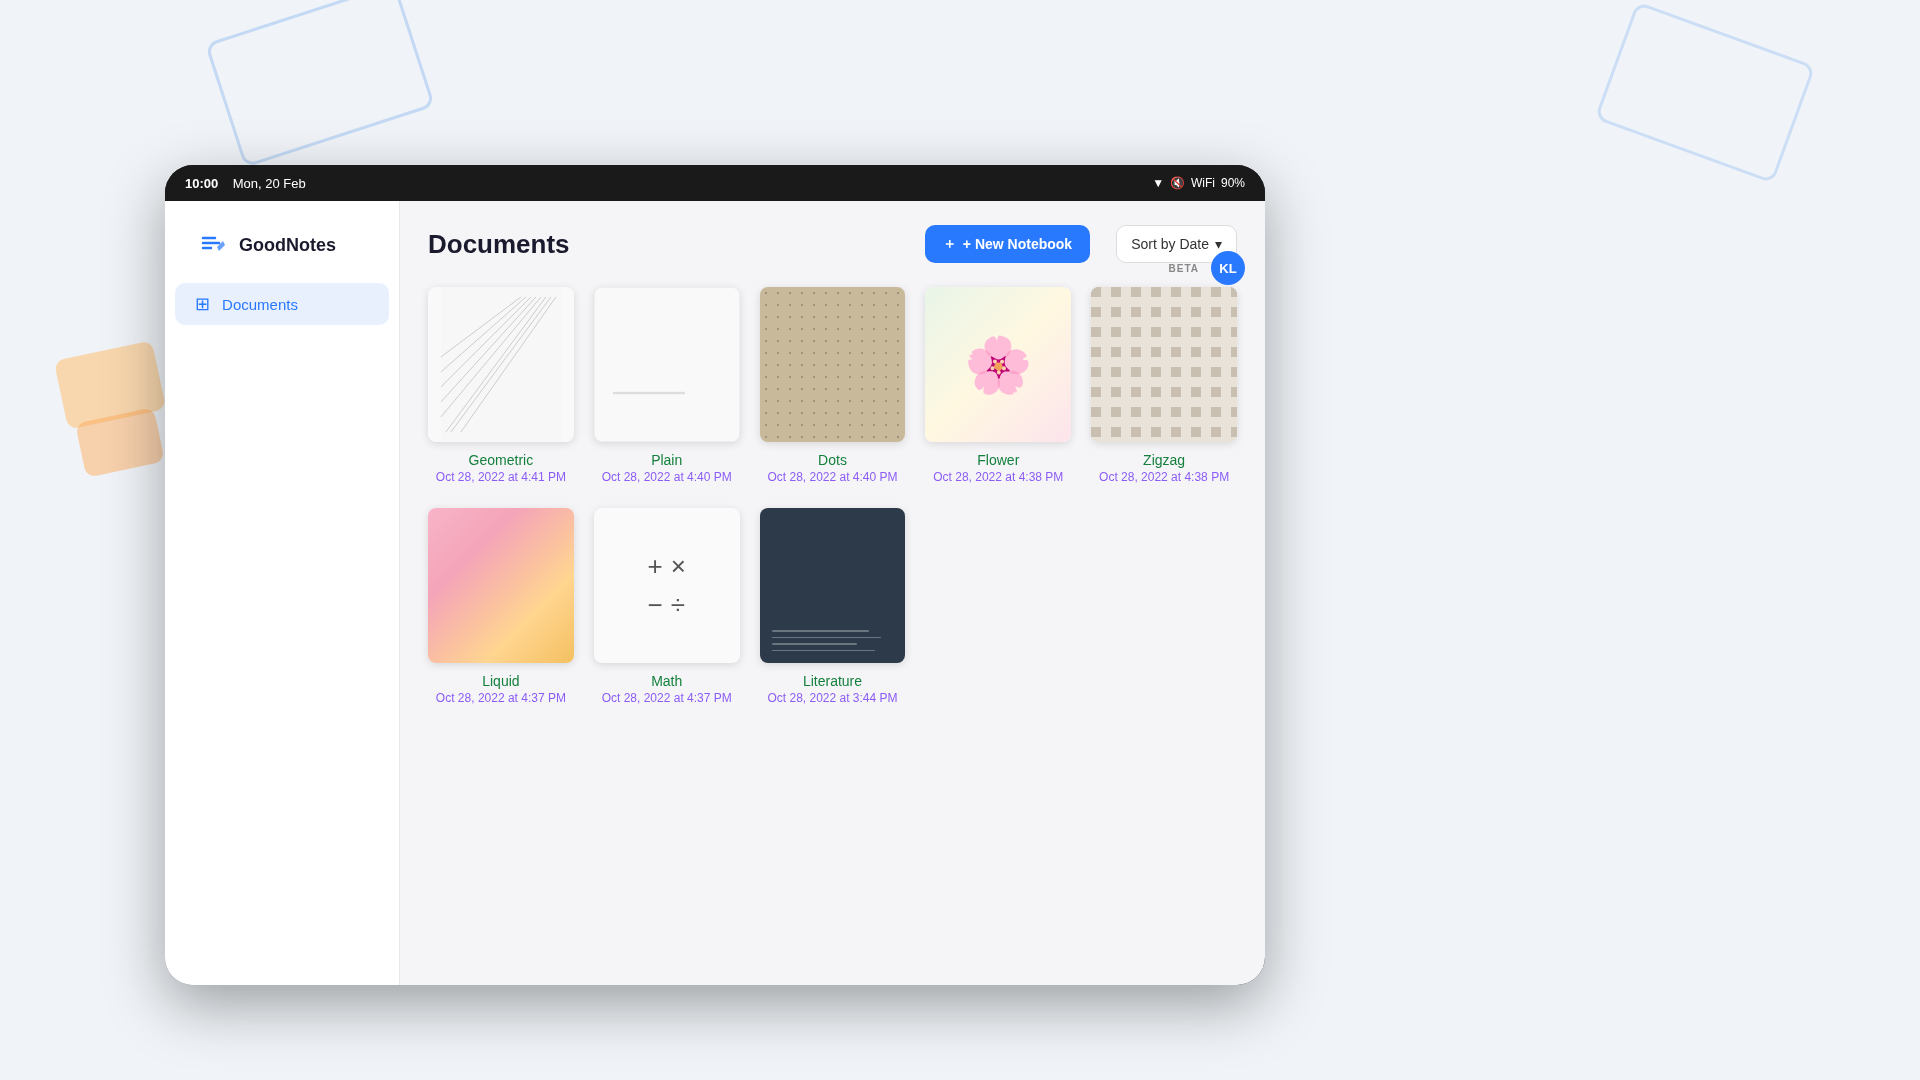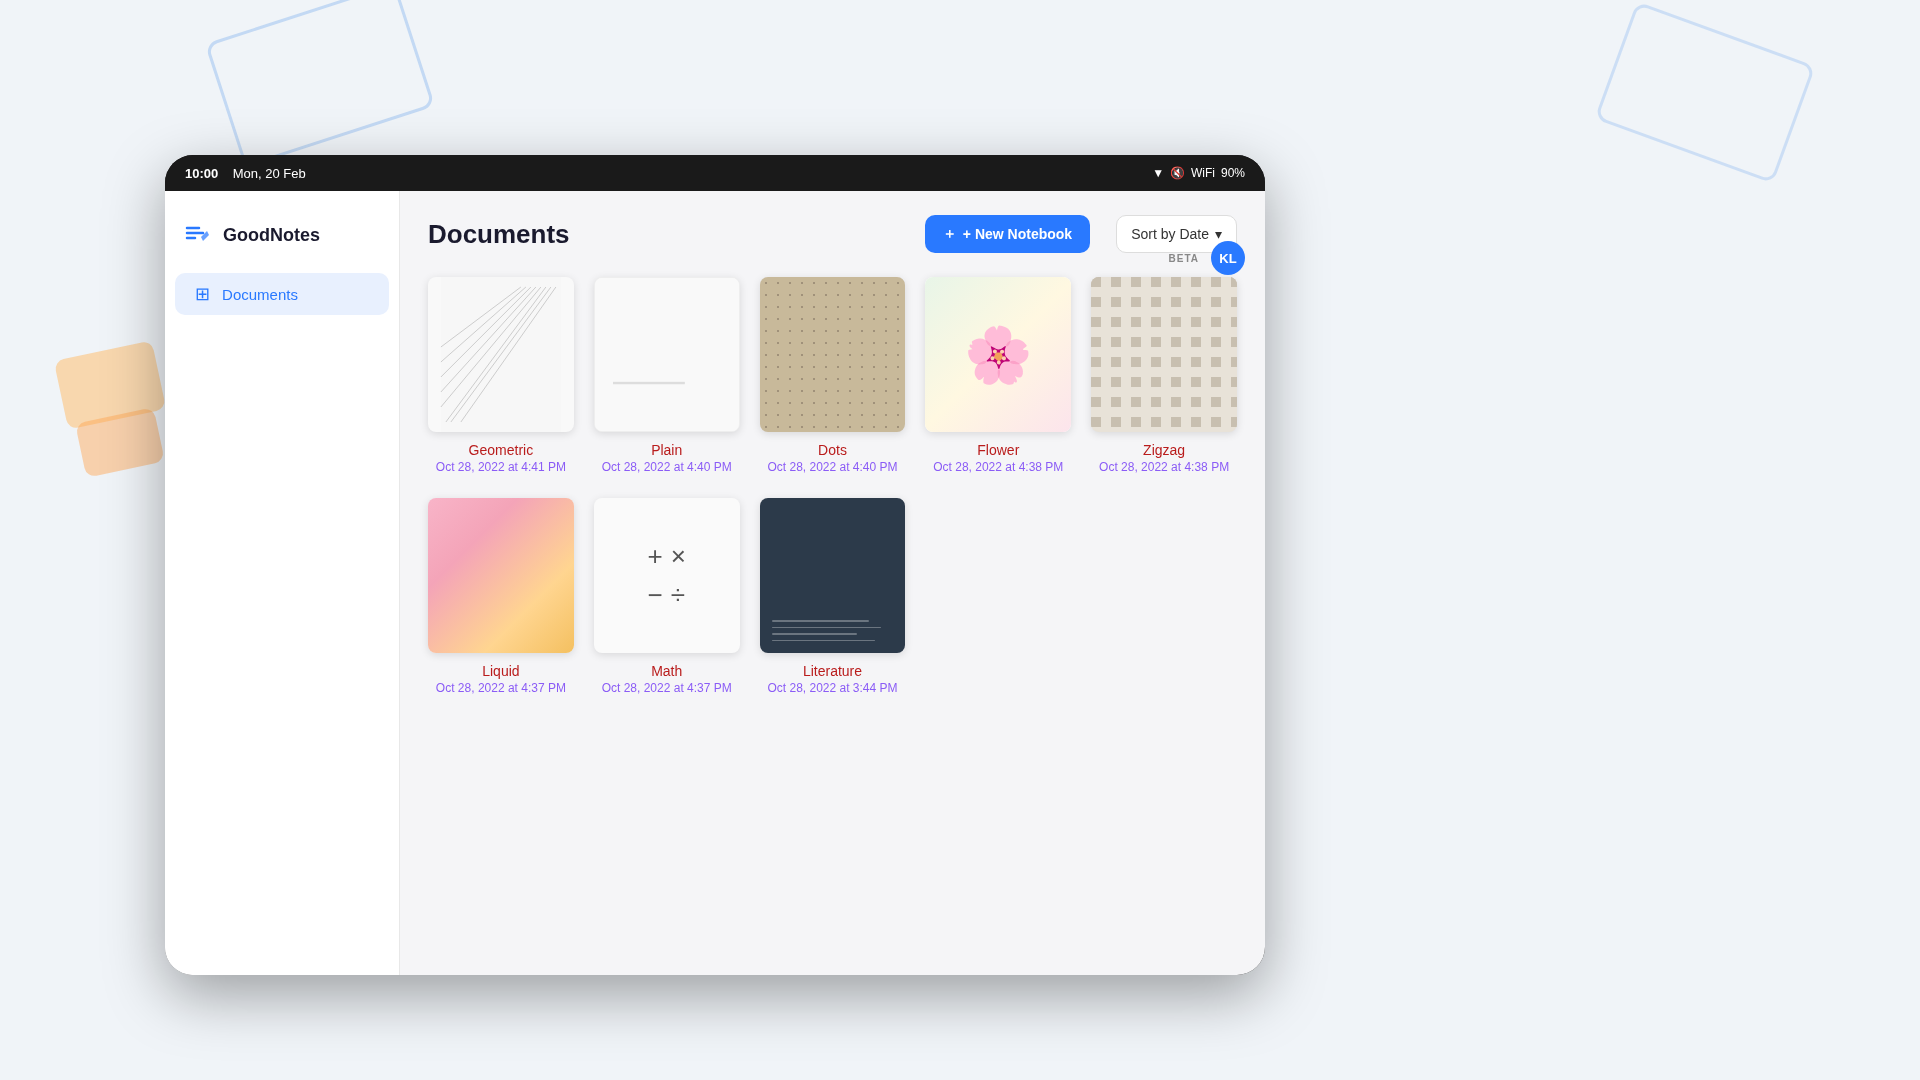--- a/index.html
+++ b/index.html
@@ -22,21 +22,21 @@
       pointer-events: none;
     }
     .bg-shape-1 { width: 200px; height: 130px; top: 10px; left: 220px; border-color: rgba(150,190,240,0.5); }
     .bg-shape-2 { width: 190px; height: 125px; top: 30px; right: 120px; border-color: rgba(150,190,240,0.4); transform: rotate(20deg); }
     .bg-shape-3 { width: 100px; height: 70px; top: 350px; left: 60px; background: rgba(255, 185, 100, 0.5); border: none; border-radius: 10px; transform: rotate(-12deg); }
     .bg-shape-4 { width: 80px; height: 55px; top: 415px; left: 80px; background: rgba(255, 165, 80, 0.45); border: none; border-radius: 10px; transform: rotate(-12deg); }
 
     
     .tablet {
       position: absolute;
-      top: 155px;
+      top: 165px;
       left: 165px;
       width: 1100px;
       height: 820px;
       background: #1a1a1a;
       border-radius: 28px;
       box-shadow: 0 20px 60px rgba(0,0,0,0.35);
       overflow: hidden;
     }
 
     
@@ -66,21 +66,21 @@
       width: 235px;
       background: #ffffff;
       padding: 20px 0;
       flex-shrink: 0;
       border-right: 1px solid #e8e8e8;
     }
     .logo-area {
       display: flex;
       align-items: center;
       gap: 10px;
-      padding: 8px 16px 20px;
+      padding: 8px 32px 20px;
     }
     .logo-icon {
       width: 32px;
       height: 32px;
       display: flex;
       align-items: center;
       justify-content: center;
     }
     .logo-text {
       font-size: 18px;
@@ -207,21 +207,21 @@
       box-shadow: 0 2px 8px rgba(0,0,0,0.12);
       margin-bottom: 10px;
       display: flex;
       align-items: center;
       justify-content: center;
       font-size: 28px;
     }
     .doc-name {
       font-size: 14px;
       font-weight: 500;
-      color: #b91c1c;
+      color: #15803d;
       text-align: center;
     }
     .doc-date {
       font-size: 12px;
       color: #8b5cf6;
       text-align: center;
       margin-top: 2px;
     }
 
     

